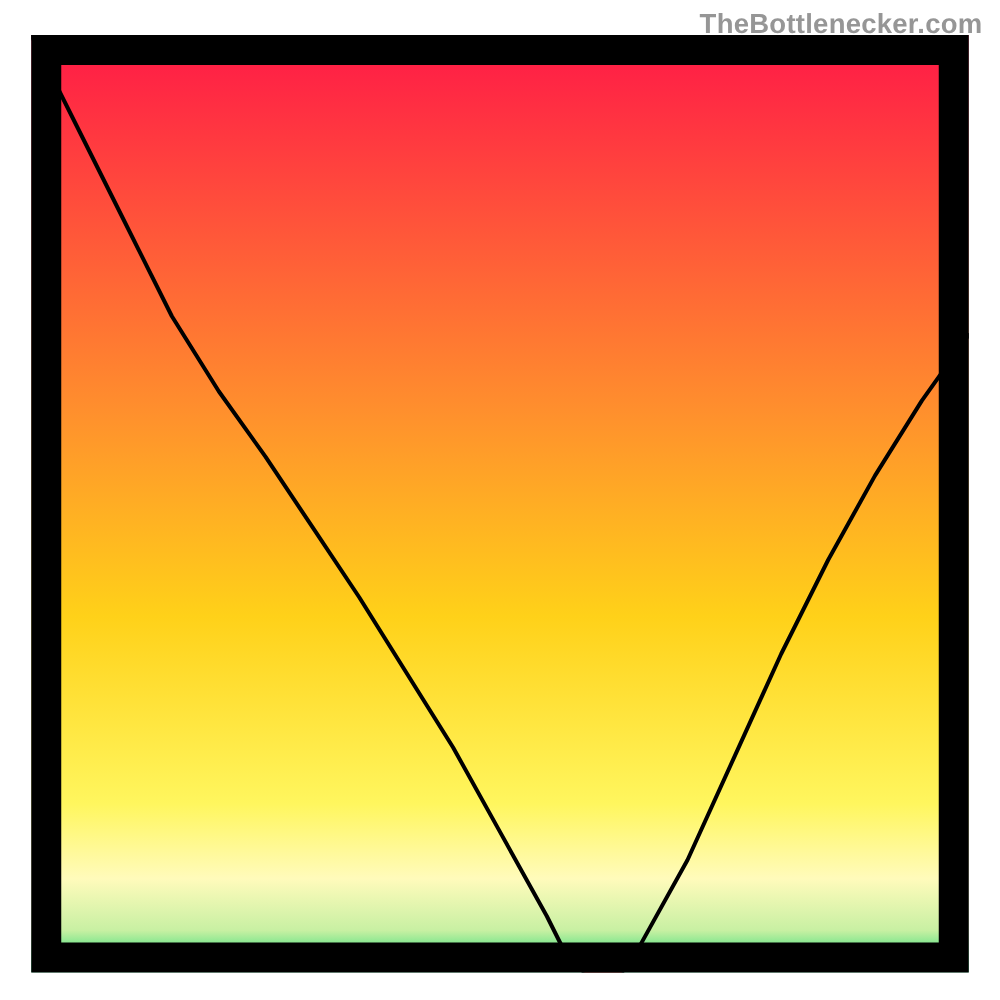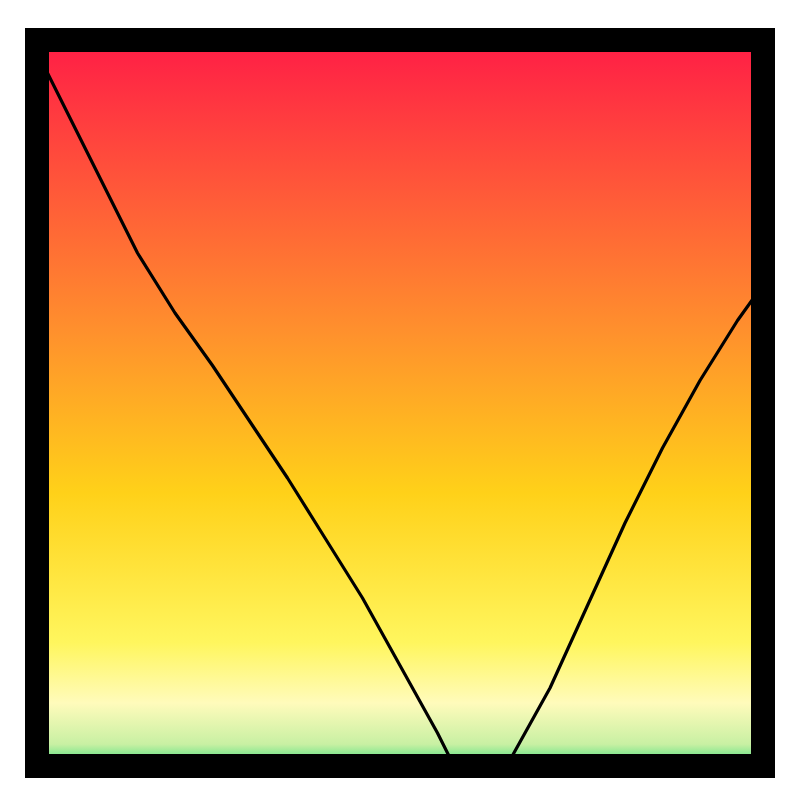--- a/index.html
+++ b/index.html
@@ -57,13 +57,14 @@
 
     <rect x="0" y="0" width="750" height="750" fill="url(#bg-grad)"></rect>
 
     <path id="curve-path" fill="none" stroke="#000000" stroke-width="3.2" stroke-linecap="round" stroke-linejoin="round" d="M0.00 0.00 L37.50 75.00 L75.00 150.00 L112.50 225.00 L150.00 285.00 L187.50 337.50 L225.00 393.75 L262.50 450.00 L300.00 510.00 L337.50 570.00 L375.00 637.50 L412.50 705.00 L427.50 735.00 L442.50 750.00 L457.50 750.00 L472.50 750.00 L487.50 727.50 L525.00 660.00 L562.50 577.50 L600.00 495.00 L637.50 420.00 L675.00 352.50 L712.50 292.50 L750.00 240.00"></path>
 
     <rect id="marker-pill" rx="7" ry="7" width="30" height="15" x="442.5" y="741.0" fill="#d46a6a"></rect>
 
     <rect x="0" y="0" width="750" height="750" fill="none" stroke="#000000" stroke-width="48" vector-effect="non-scaling-stroke"></rect>
   </svg>
 
+  <div class="watermark">TheBottleneсker.com</div>
 </div>
 
 </body></html>

